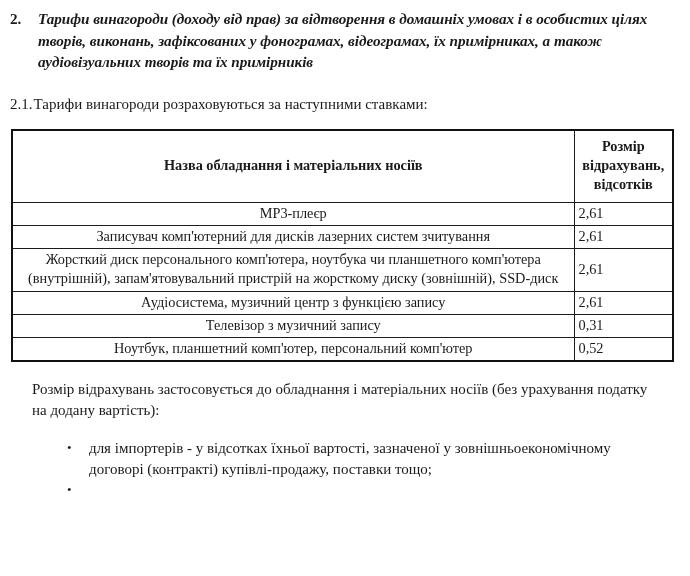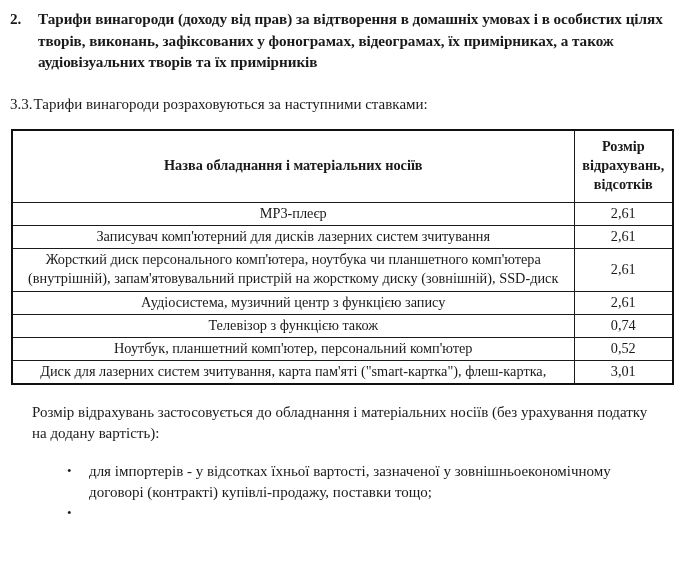--- a/index.html
+++ b/index.html
@@ -37,20 +37,21 @@
     padding-right: 4px;
   }
   .heading-num {
     flex: 0 0 auto;
     width: 28px;
     text-align: left;
   }
   .heading-text {
     flex: 1 1 auto;
     text-align: left;
+    font-style: italic;
   }
 
   
   .subpara {
     display: flex;
     align-items: flex-start;
     font-size: 15px;
     line-height: 20px;
     margin: 21px 0 0 0;
     font-weight: normal;
@@ -88,21 +89,21 @@
     width: 562px;
   }
   .col-rate {
     width: 99px;
   }
   .tariff-table td.cell-name {
     text-align: center;
     padding: 1px 5px 2px 5px;
   }
   .tariff-table td.cell-rate {
-    text-align: center;
+    text-align: left;
     padding: 1px 4px 2px 4px;
   }
   .hdr-rate-inner {
     display: block;
     line-height: 19.4px;
   }
 
   
   .closing {
     font-size: 15px;
@@ -140,21 +141,21 @@
 <body>
 
 <div class="page">
 
   <div class="heading">
     <span class="heading-num">2.</span>
     <span class="heading-text">Тарифи винагороди (доходу від прав) за відтворення в домашніх умовах і в особистих цілях творів, виконань, зафіксованих у фонограмах, відеограмах, їх примірниках, а також аудіовізуальних творів та їх примірників</span>
   </div>
 
   <div class="subpara">
-    <span class="subpara-num">3.3.</span>
+    <span class="subpara-num">2.1.</span>
     <span class="subpara-text">Тарифи винагороди розраховуються за наступними ставками:</span>
   </div>
 
   <table class="tariff-table">
     <colgroup>
       <col class="col-name">
       <col class="col-rate">
     </colgroup>
     <thead>
       <tr>
@@ -177,30 +178,26 @@
       </tr>
       <tr>
         <td class="cell-name">Жорсткий диск персонального комп'ютера, ноутбука чи планшетного комп'ютера (внутрішній), запам'ятовувальний пристрій на жорсткому диску (зовнішній), SSD-диск</td>
         <td class="cell-rate">2,61</td>
       </tr>
       <tr>
         <td class="cell-name">Аудіосистема, музичний центр з функцією запису</td>
         <td class="cell-rate">2,61</td>
       </tr>
       <tr>
-        <td class="cell-name">Телевізор з функцією також</td>
-        <td class="cell-rate">0,74</td>
+        <td class="cell-name">Телевізор з музичний запису</td>
+        <td class="cell-rate">0,31</td>
       </tr>
       <tr>
         <td class="cell-name">Ноутбук, планшетний комп'ютер, персональний комп'ютер</td>
         <td class="cell-rate">0,52</td>
-      </tr>
-      <tr>
-        <td class="cell-name">Диск для лазерних систем зчитування, карта пам'яті ("smart-картка"), флеш-картка,</td>
-        <td class="cell-rate">3,01</td>
       </tr>
     </tbody>
   </table>
 
   <p class="closing">Розмір відрахувань застосовується до обладнання і матеріальних носіїв (без урахування податку на додану вартість):</p>
 
   <ul class="bullets">
     <li>
       <span class="bullet-dot">•</span>
       <span>для імпортерів - у відсотках їхньої вартості, зазначеної у зовнішньоекономічному договорі (контракті) купівлі-продажу, поставки тощо;</span>

